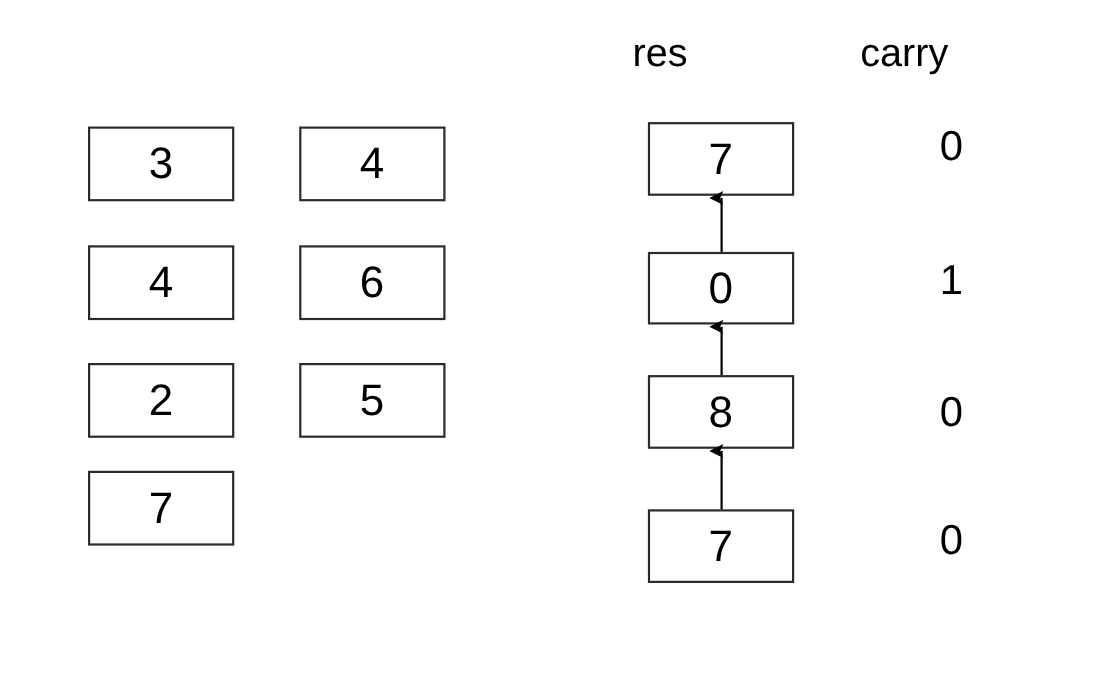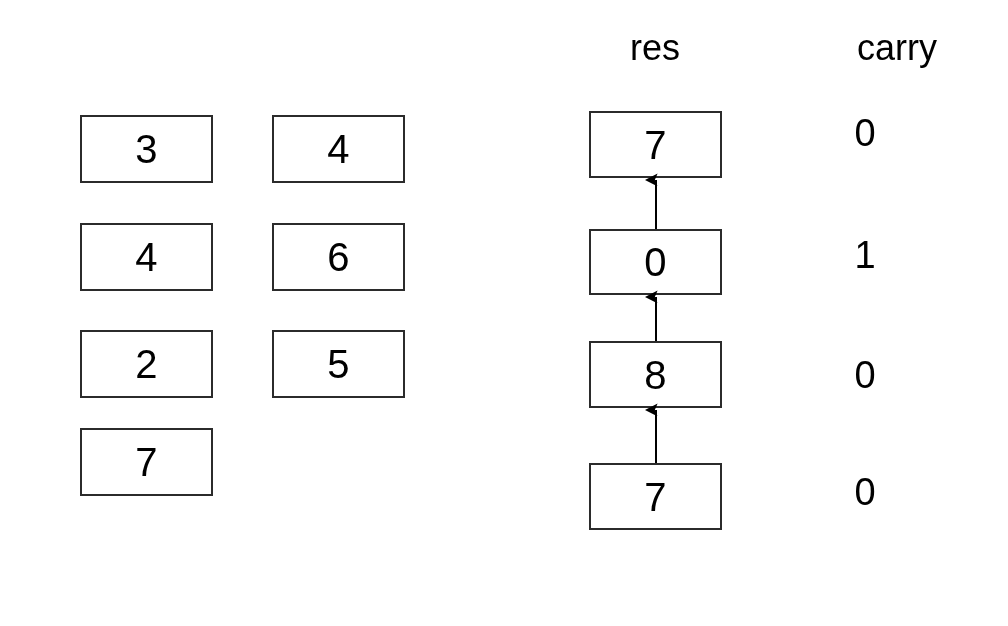--- a/index.html
+++ b/index.html
@@ -29,21 +29,20 @@
     font-size: 40px;
     line-height: 1;
     color: #000000;
     letter-spacing: 0.5px;
   }
   .col-header {
     position: absolute;
     font-size: 36px;
     line-height: 1;
     color: #000000;
-    text-align: center;
     white-space: nowrap;
   }
   .carry-value {
     position: absolute;
     font-size: 38px;
     line-height: 1;
     color: #000000;
     text-align: center;
     white-space: nowrap;
   }
@@ -55,21 +54,21 @@
     height: 626px;
     pointer-events: none;
   }
 </style>
 </head>
 <body>
 
 <div id="canvas">
 
   <div class="col-header" style="left:575px; top:30px; width:160px;">res</div>
-  <div class="col-header" style="left:817px; top:30px; width:160px;">carry</div>
+  <div class="col-header" style="left:782px; top:30px; width:160px;">carry</div>
 
   <div class="node-box" style="left:80px; top:115px; width:133px; height:68px;">3</div>
   <div class="node-box" style="left:80px; top:223px; width:133px; height:68px;">4</div>
   <div class="node-box" style="left:80px; top:330px; width:133px; height:68px;">2</div>
   <div class="node-box" style="left:80px; top:428px; width:133px; height:68px;">7</div>
 
   <div class="node-box" style="left:272px; top:115px; width:133px; height:68px;">4</div>
   <div class="node-box" style="left:272px; top:223px; width:133px; height:68px;">6</div>
   <div class="node-box" style="left:272px; top:330px; width:133px; height:68px;">5</div>
 

